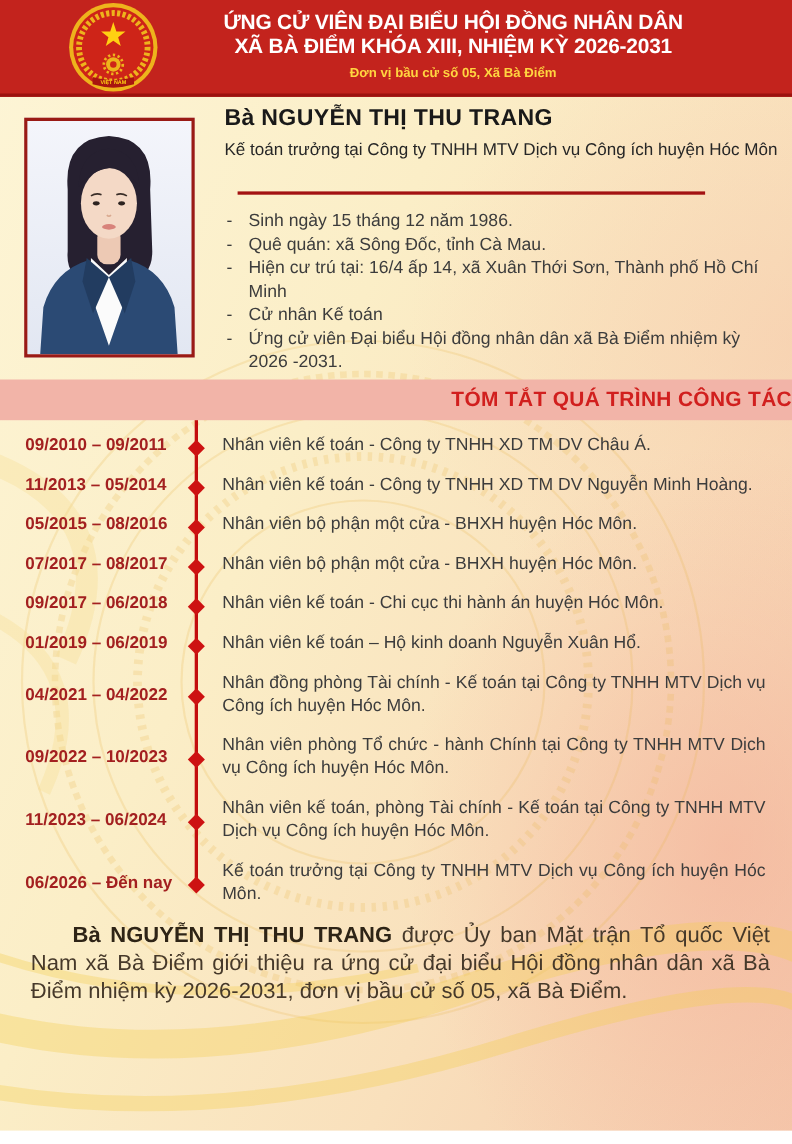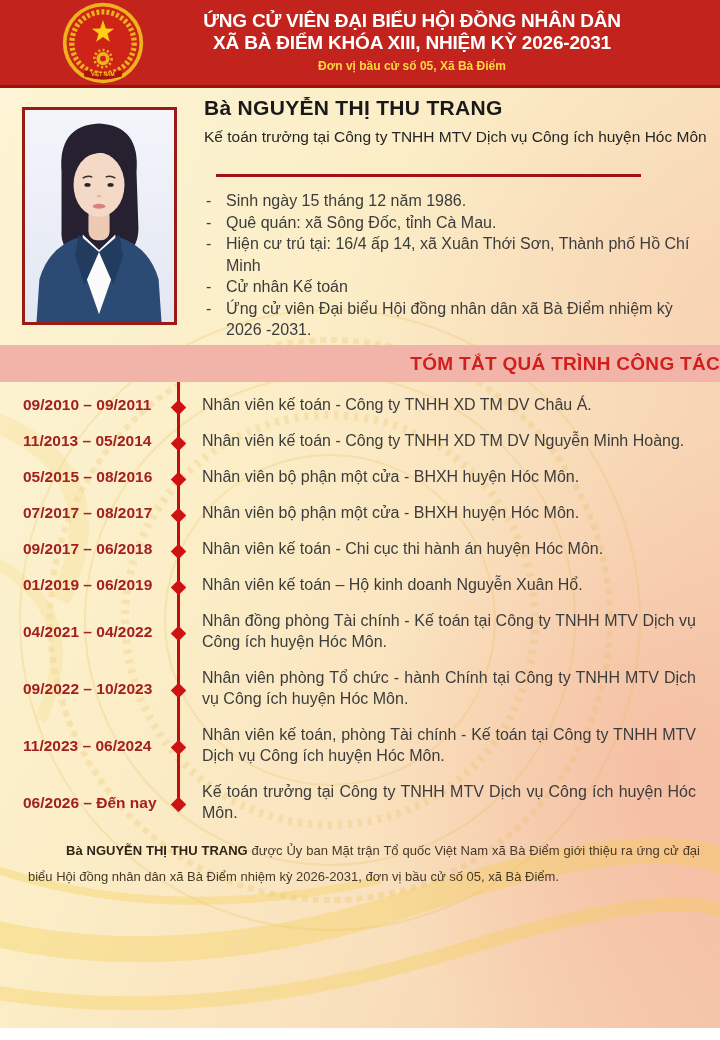--- a/index.html
+++ b/index.html
@@ -78,21 +78,21 @@
     width:154px;flex:0 0 auto;padding-left:23px;font-weight:bold;font-size:15.5px;
     color:var(--dark-red);line-height:21px;white-space:nowrap;
   }
   .t-marker{width:48px;flex:0 0 auto;display:flex;justify-content:center;padding-top:5px;}
   .diamond{width:11px;height:11px;background:#cd1212;transform:rotate(45deg);display:block;}
   .t-desc{flex:1;padding-right:24px;font-size:16px;line-height:21px;color:var(--text-dark);text-align:justify;}
 
   
   .footer-para{
     margin:14px 20px 0 28px;text-indent:38px;text-align:justify;
-    font-size:13px;line-height:25.5px;color:var(--footer-brown);
+    font-size:20px;line-height:25.5px;color:var(--footer-brown);
   }
   .footer-para .bold-name{font-weight:bold;color:#2e2416;}
 </style>
 </head>
 <body>
 
 <div class="page">
 
   <svg class="watermark" viewBox="0 0 720 1040">
     <g fill="none" stroke="#e8b44e" stroke-opacity="0.22">

